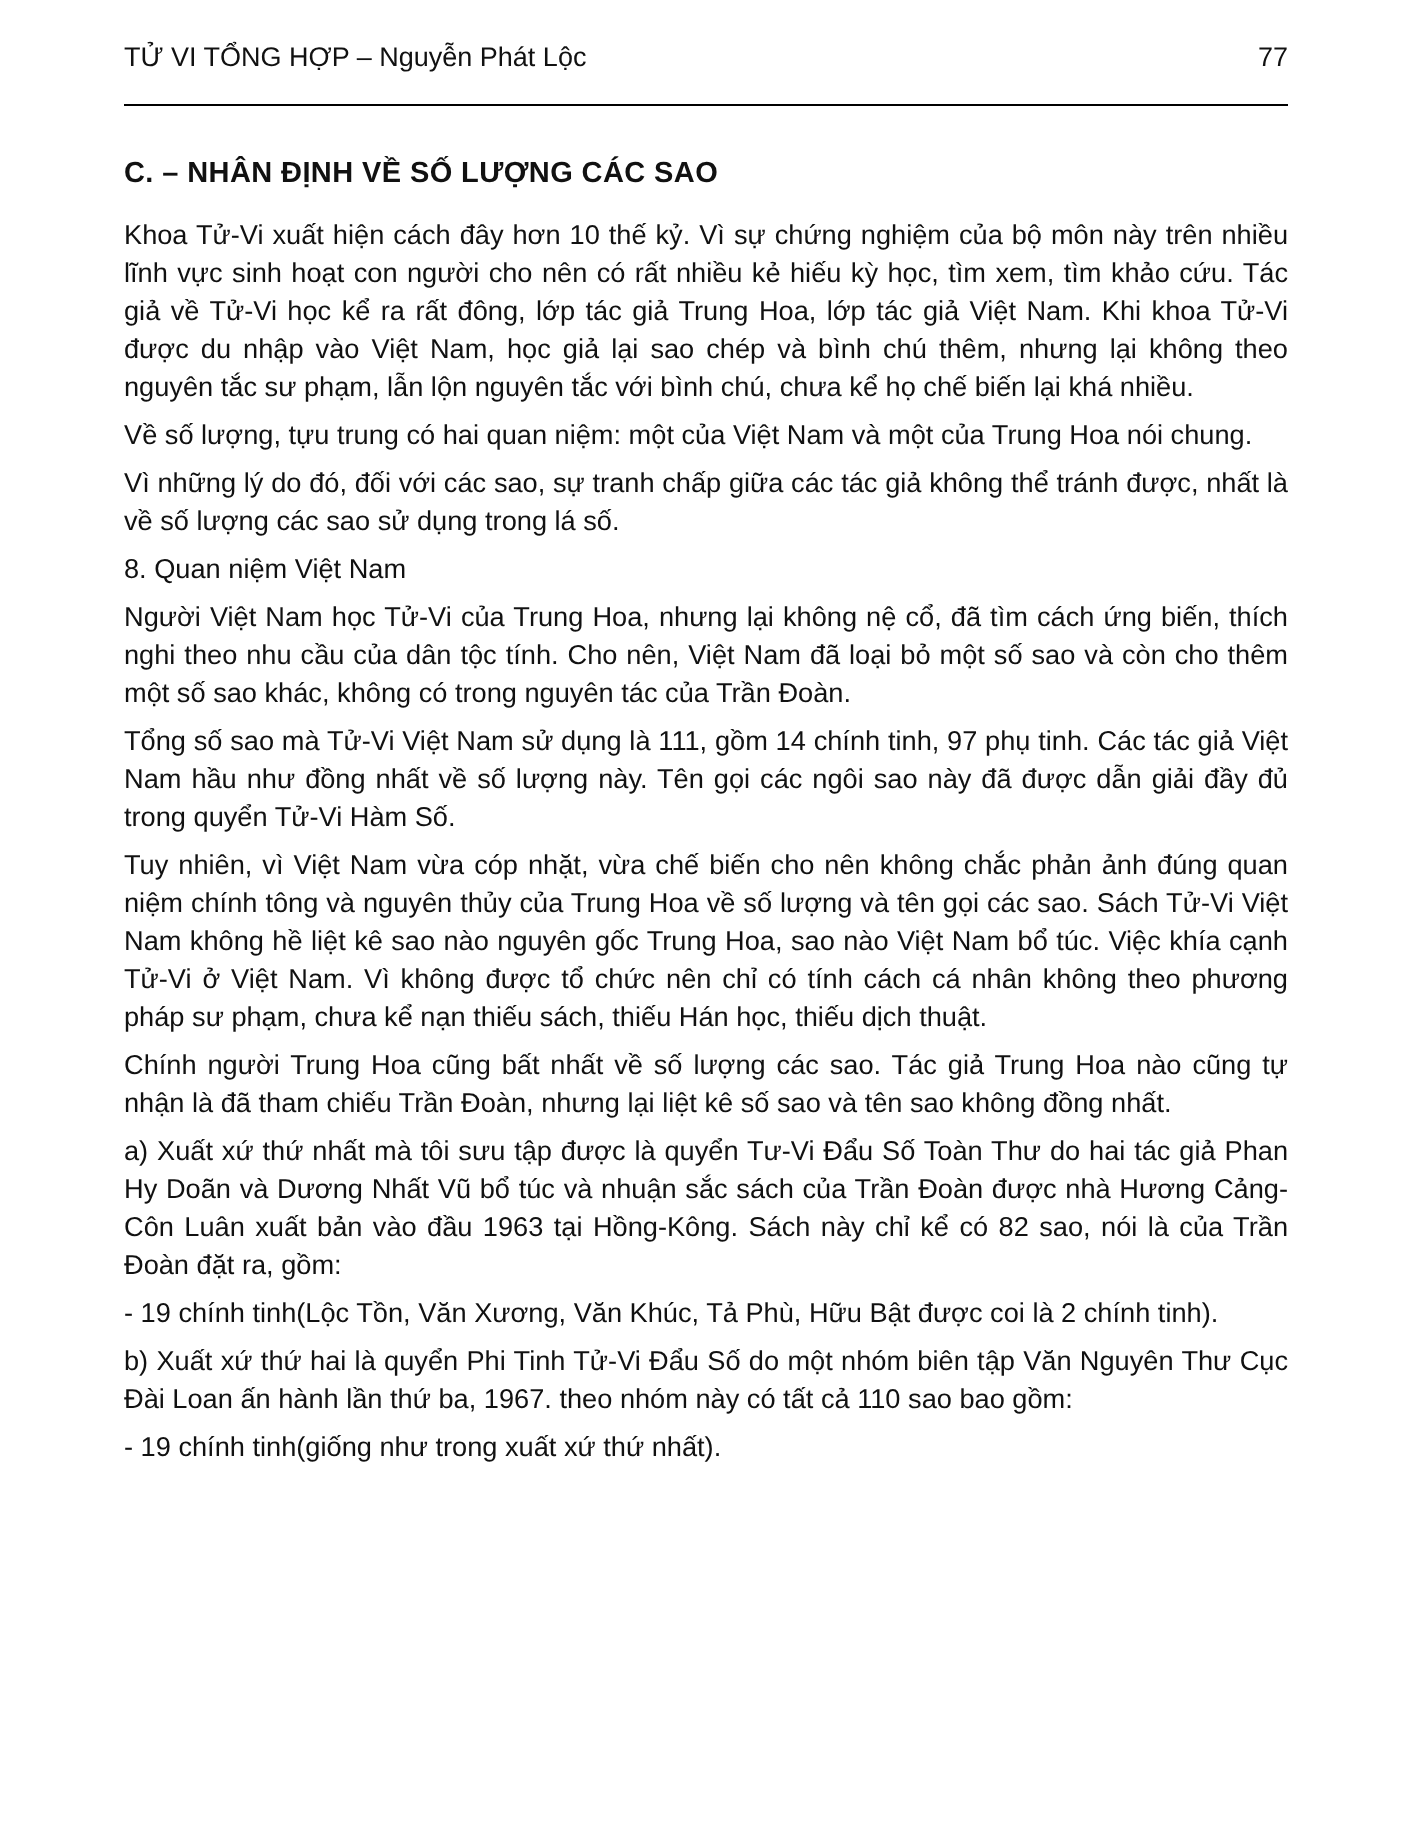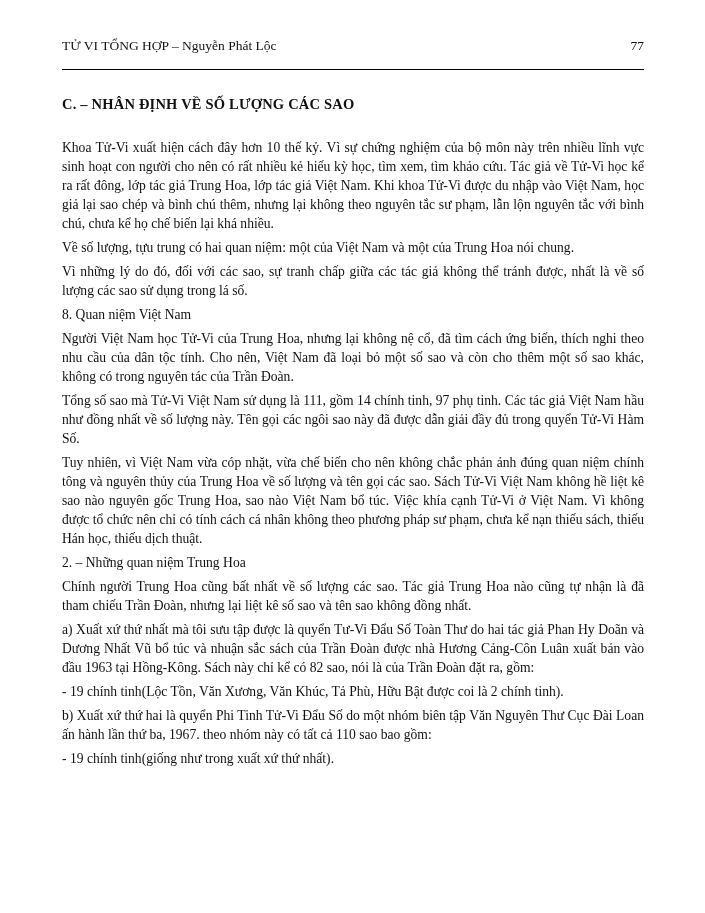--- a/index.html
+++ b/index.html
@@ -6,22 +6,22 @@
     margin: 0;
     padding: 0;
     background: #ffffff;
   }
   .page {
     position: relative;
     width: 705px;
     height: 913px;
     box-sizing: border-box;
     background: #ffffff;
-    padding: 36px 61px 0 62px;
-    font-family: Liberation Serif, serif;
+    padding: 19px 61px 0 62px;
+    font-family: Liberation Sans, sans-serif;
     color: #111111;
   }
   .running-header {
     display: flex;
     justify-content: space-between;
     align-items: baseline;
     font-size: 13.5px;
     line-height: 19px;
   }
   .header-rule {
@@ -36,21 +36,21 @@
     margin: 24px 0 4px 0;
     letter-spacing: 0.2px;
   }
   .body-text p {
     font-size: 13.6px;
     line-height: 19px;
     text-align: justify;
     margin: 5px 0 0 0;
   }
   .body-text p.first {
-    margin-top: 24px;
+    margin-top: 11px;
   }
 </style>
 </head>
 <body>
 
 <div class="page">
 
   <div class="running-header">
     <span>TỬ VI TỔNG HỢP – Nguyễn Phát Lộc</span>
     <span>77</span>
@@ -61,21 +61,20 @@
   <div class="section-heading">C. – NHÂN ĐỊNH VỀ SỐ LƯỢNG CÁC SAO</div>
 
   <div class="body-text">
     <p class="first">Khoa Tử-Vi xuất hiện cách đây hơn 10 thế kỷ.  Vì sự chứng nghiệm của bộ môn này trên nhiều lĩnh vực sinh hoạt con người cho nên có rất nhiều kẻ hiếu kỳ học, tìm xem, tìm khảo cứu.  Tác giả về Tử-Vi học kể ra rất đông, lớp tác giả Trung Hoa, lớp tác giả Việt Nam.  Khi khoa Tử-Vi được du nhập vào Việt Nam, học giả lại sao chép và bình chú thêm, nhưng lại không theo nguyên tắc sư phạm, lẫn lộn nguyên tắc với bình chú, chưa kể họ chế biến lại khá nhiều.</p>
     <p>Về số lượng, tựu trung có hai quan niệm: một của Việt Nam và một của Trung Hoa nói chung.</p>
     <p>Vì những lý do đó, đối với các sao, sự tranh chấp giữa các tác giả không thể tránh được, nhất là về số lượng các sao sử dụng trong lá số.</p>
     <p>8. Quan niệm Việt Nam</p>
     <p>Người Việt Nam học Tử-Vi của Trung Hoa, nhưng lại không nệ cổ, đã tìm cách ứng biến, thích nghi theo nhu cầu của dân tộc tính.  Cho nên, Việt Nam đã loại bỏ một số sao và còn cho thêm một số sao khác, không có trong nguyên tác của Trần Đoàn.</p>
     <p>Tổng số sao mà Tử-Vi Việt Nam sử dụng là 111, gồm 14 chính tinh, 97 phụ tinh.  Các tác giả Việt Nam hầu như đồng nhất về số lượng này.  Tên gọi các ngôi sao này đã được dẫn giải đầy đủ trong quyển Tử-Vi Hàm Số.</p>
     <p>Tuy nhiên, vì Việt Nam vừa cóp nhặt, vừa chế biến cho nên không chắc phản ảnh đúng quan niệm chính tông và nguyên thủy của Trung Hoa về số lượng và tên gọi các sao.  Sách Tử-Vi Việt Nam không hề liệt kê sao nào nguyên gốc Trung Hoa, sao nào Việt Nam bổ túc.  Việc khía cạnh Tử-Vi ở Việt Nam.  Vì không được tổ chức nên chỉ có tính cách cá nhân không theo phương pháp sư phạm, chưa kể nạn thiếu sách, thiếu Hán học, thiếu dịch thuật.</p>
-    <p>2. – Những quan niệm Trung Hoa</p>
     <p>Chính người Trung Hoa cũng bất nhất về số lượng các sao. Tác giả Trung Hoa nào cũng tự nhận là đã tham chiếu Trần Đoàn, nhưng lại liệt kê số sao và tên sao không đồng nhất.</p>
     <p>a) Xuất xứ thứ nhất mà tôi sưu tập được là quyển Tư-Vi Đẩu Số Toàn Thư do hai tác giả Phan Hy Doãn và Dương Nhất Vũ bổ túc và nhuận sắc sách của Trần Đoàn được nhà Hương Cảng-Côn Luân xuất bản vào đầu 1963 tại Hồng-Kông.  Sách này chỉ kể có 82 sao, nói là của Trần Đoàn đặt ra, gồm:</p>
     <p>- 19 chính tinh(Lộc Tồn, Văn Xương, Văn Khúc, Tả Phù, Hữu Bật được coi là 2 chính tinh).</p>
     <p>b) Xuất xứ thứ hai là quyển Phi Tinh Tử-Vi Đẩu Số do một nhóm biên tập Văn Nguyên Thư Cục Đài Loan ấn hành lần thứ ba, 1967.  theo nhóm này có tất cả 110 sao bao gồm:</p>
     <p>-  19 chính tinh(giống như trong xuất xứ thứ nhất).</p>
   </div>
 
 </div>
 
 </body></html>

